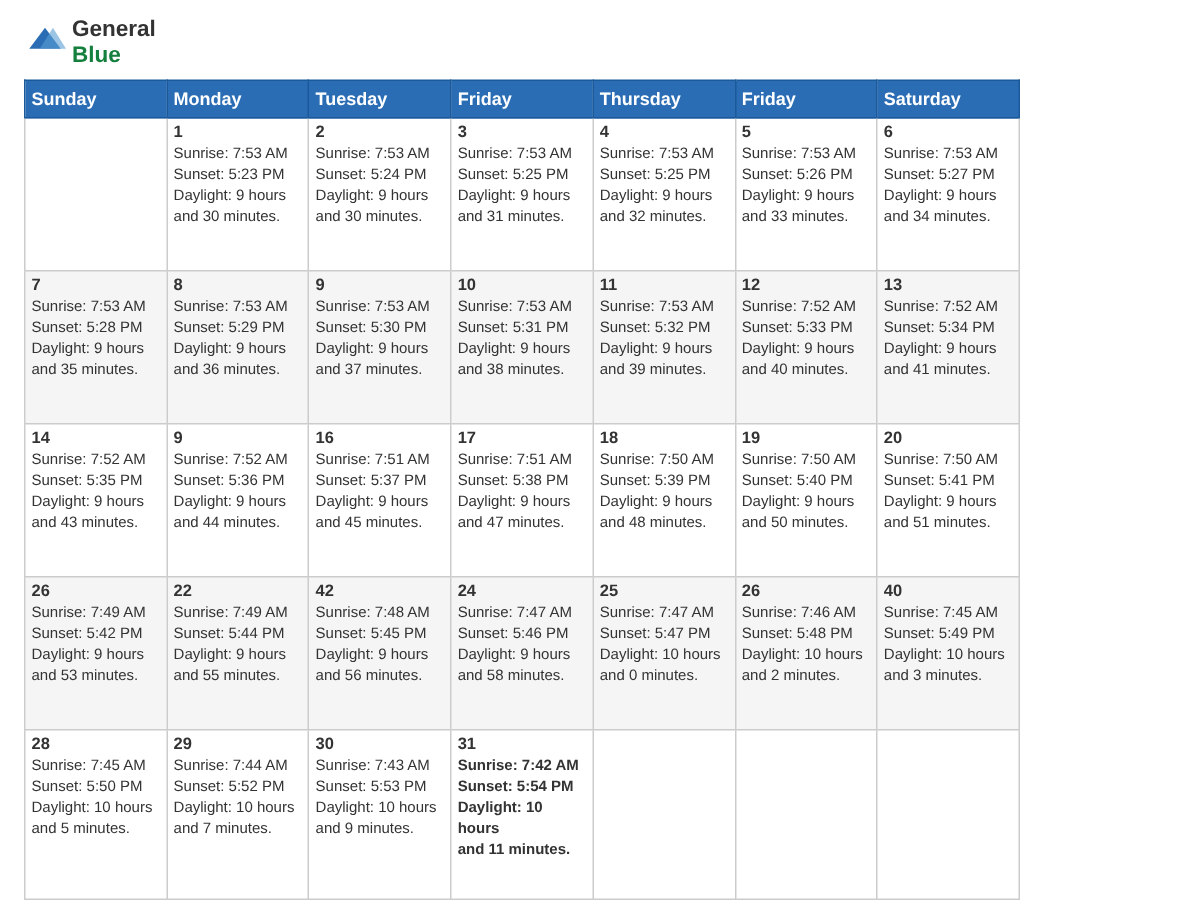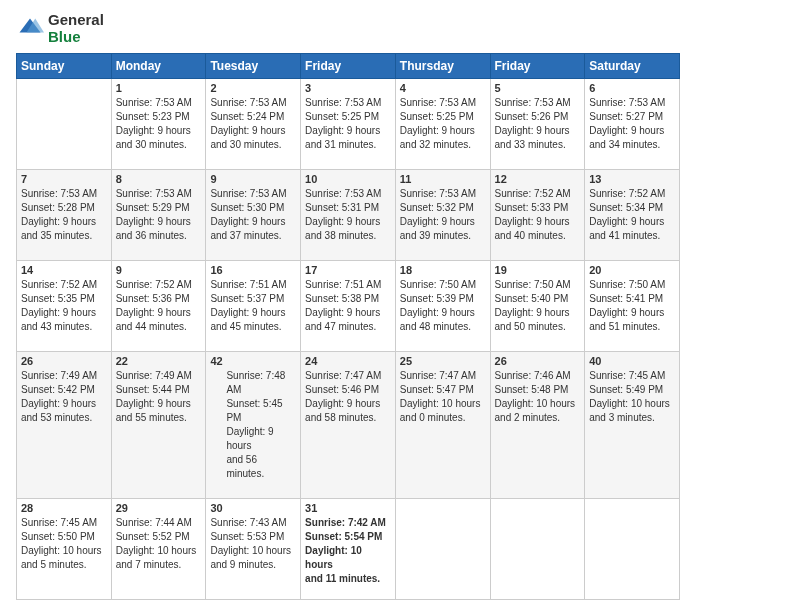--- a/index.html
+++ b/index.html
@@ -290,21 +290,21 @@
           </td>
           <td>
             <span class="day-num">22</span>
             <div class="day-info" style="white-space: pre-line;">Sunrise: 7:49 AM
 Sunset: 5:44 PM
 Daylight: 9 hours
 and 55 minutes.</div>
           </td>
           <td>
             <span class="day-num">42</span>
-            <div class="day-info" style="white-space: pre-line; margin-left: 16px;">Sunrise: 7:48 AM
+            <div class="day-info" style="white-space: pre-line;">Sunrise: 7:48 AM
 Sunset: 5:45 PM
 Daylight: 9 hours
 and 56 minutes.</div>
           </td>
           <td>
             <span class="day-num">24</span>
             <div class="day-info" style="white-space: pre-line;">Sunrise: 7:47 AM
 Sunset: 5:46 PM
 Daylight: 9 hours
 and 58 minutes.</div>

